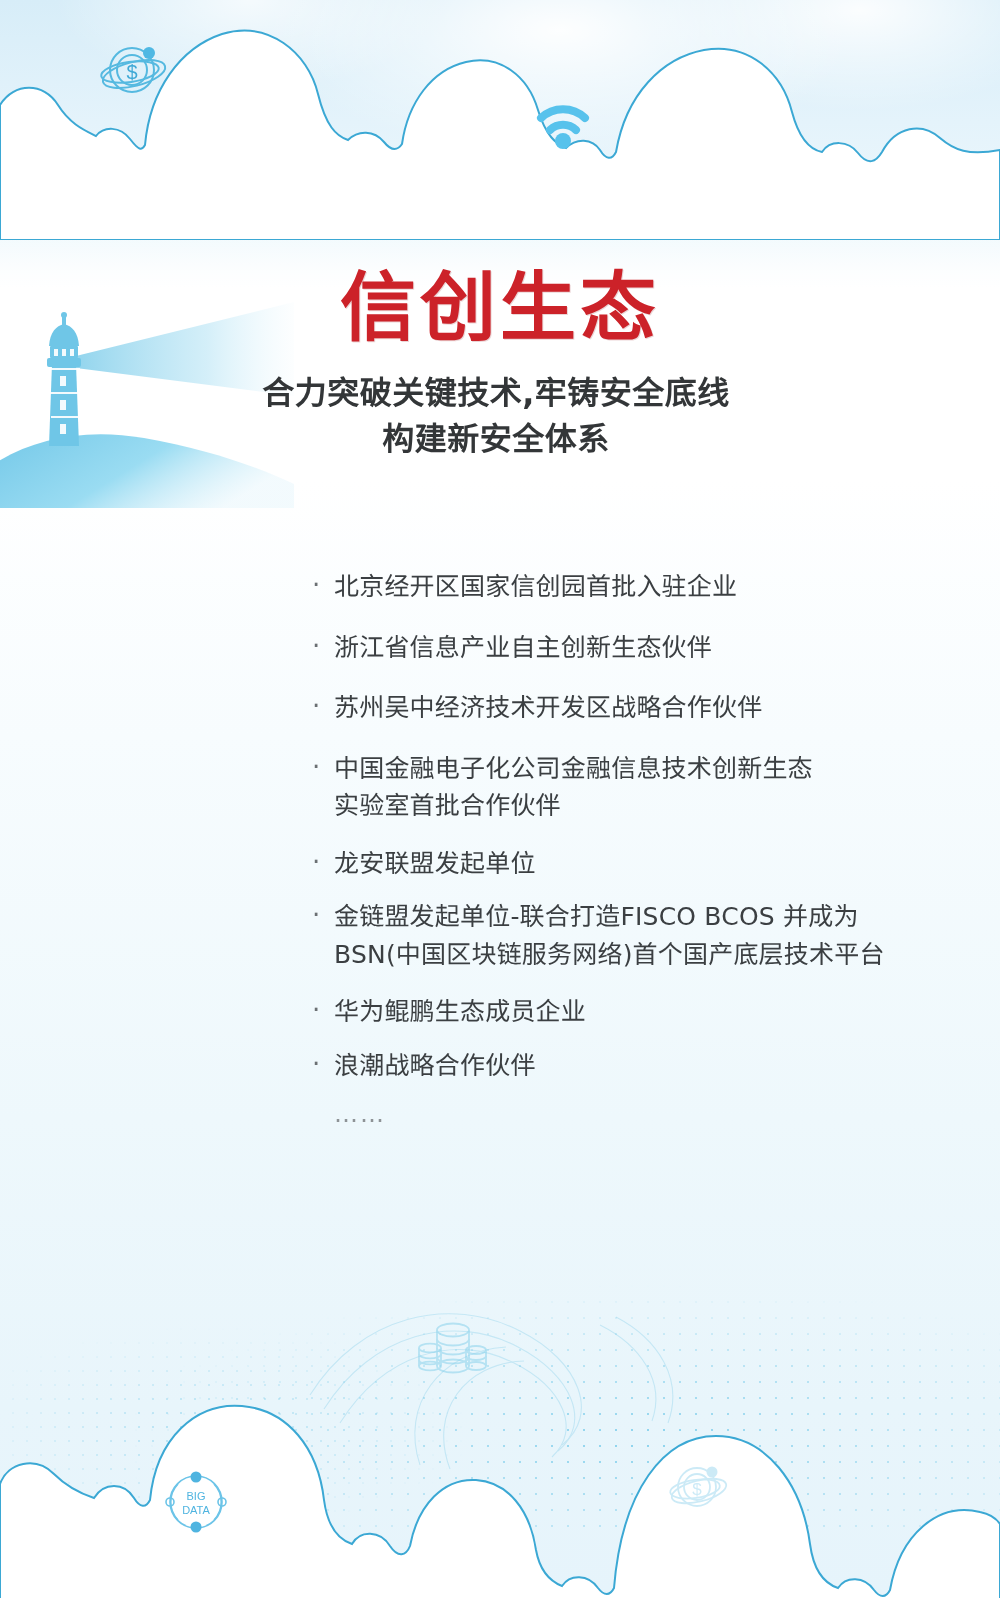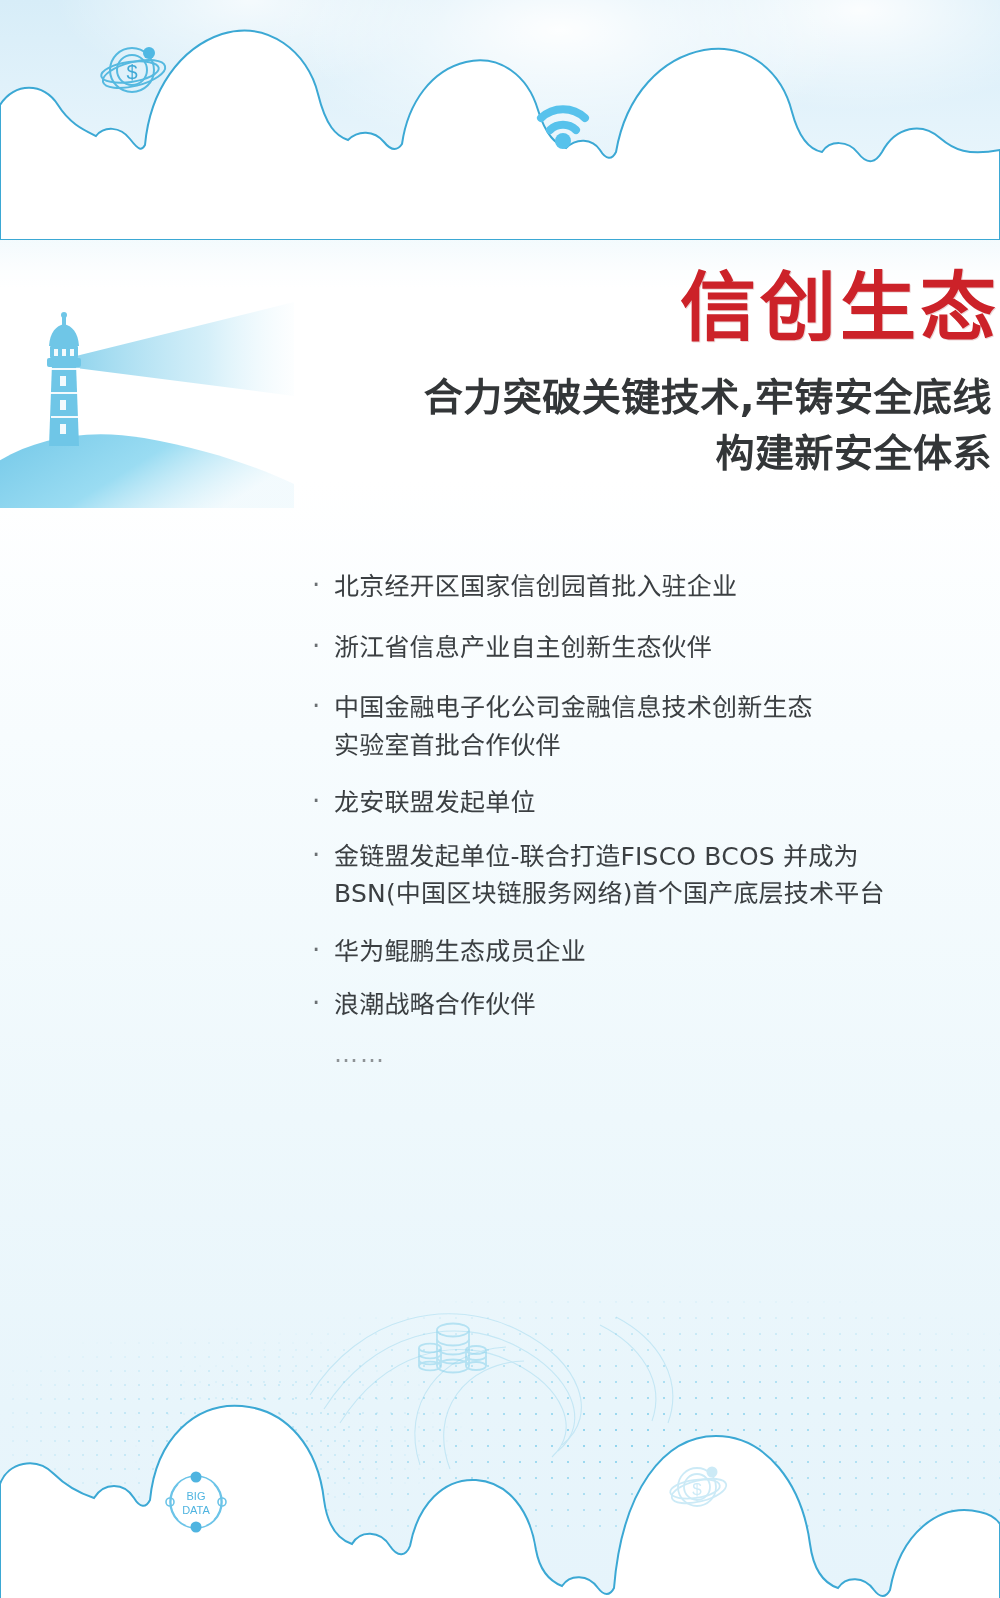--- a/index.html
+++ b/index.html
@@ -124,38 +124,38 @@
     left: 0; top: 0;
     width: 1000px;
     height: 1598px;
   }
 
   .headline-block {
     position: absolute;
     left: 0;
     top: 268px;
     width: 1000px;
-    text-align: right;
+    text-align: center;
   }
 
   .main-title {
     margin: 0;
     font-family: "DejaVu Sans", "Liberation Sans", sans-serif;
     font-size: 76px;
     font-weight: bold;
     letter-spacing: 4px;
     line-height: 1.05;
     color: #cc2229;
     text-shadow: 1px 1px 0 rgba(140,20,25,0.18);
   }
 
   .subtitle {
     margin: 22px 8px 0 0;
     font-family: "DejaVu Sans", "Liberation Sans", sans-serif;
-    font-size: 39px;
+    font-size: 32px;
     font-weight: bold;
     line-height: 1.45;
     color: #333638;
     letter-spacing: 0.5px;
   }
   .subtitle .line2 { display: block; }
 
   .bullet-list {
     position: absolute;
     left: 296px;
@@ -444,20 +444,21 @@
       <h1 class="main-title">信创生态</h1>
       <p class="subtitle">
         <span>合力突破关键技术,牢铸安全底线</span>
         <span class="line2">构建新安全体系</span>
       </p>
     </div>
 
     <ul class="bullet-list">
       <li class="bullet-item">北京经开区国家信创园首批入驻企业</li>
       <li class="bullet-item">浙江省信息产业自主创新生态伙伴</li>
+      <li class="bullet-item">苏州吴中经济技术开发区战略合作伙伴</li>
       <li class="bullet-item two-line">中国金融电子化公司金融信息技术创新生态
 实验室首批合作伙伴</li>
       <li class="bullet-item tight">龙安联盟发起单位</li>
       <li class="bullet-item two-line">金链盟发起单位-联合打造FISCO BCOS 并成为
 BSN(中国区块链服务网络)首个国产底层技术平台</li>
       <li class="bullet-item tight">华为鲲鹏生态成员企业</li>
       <li class="bullet-item tight">浪潮战略合作伙伴</li>
       <li class="ellipsis-item">……</li>
     </ul>
 

